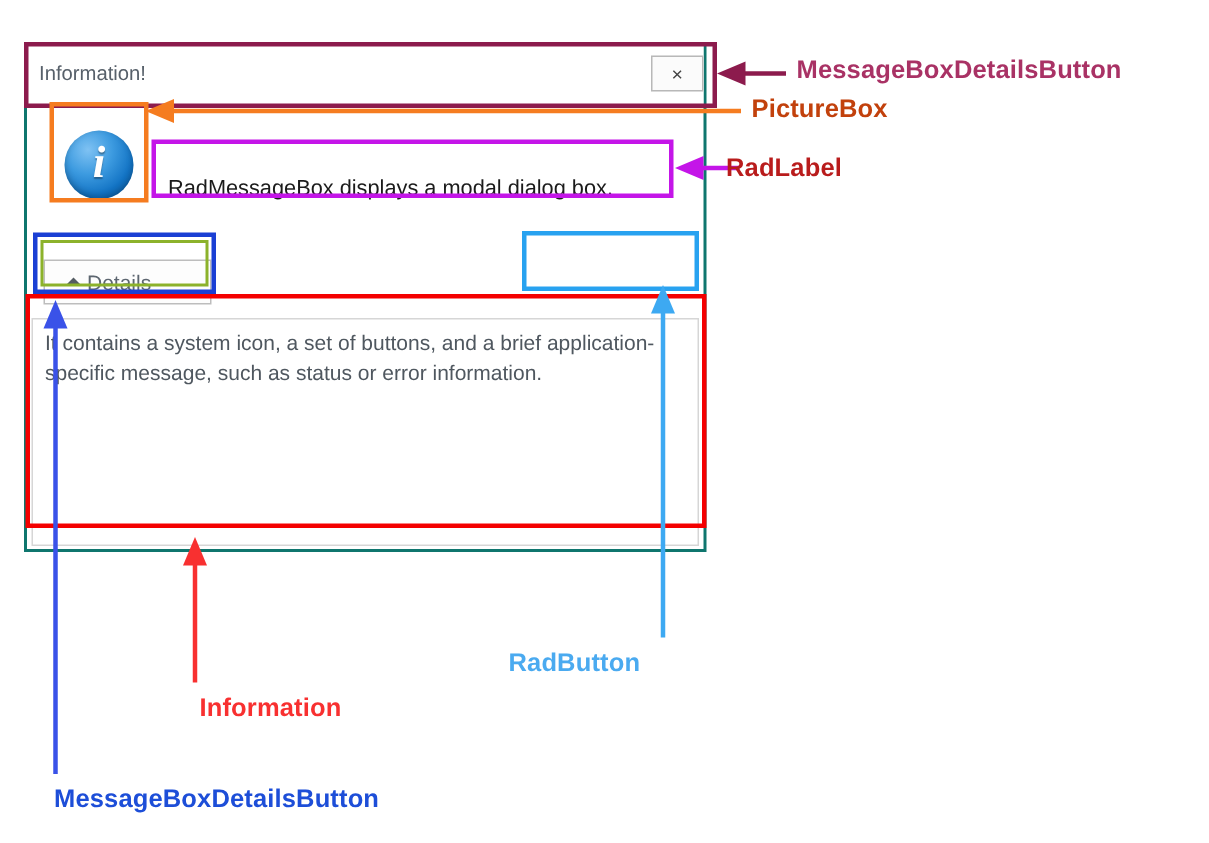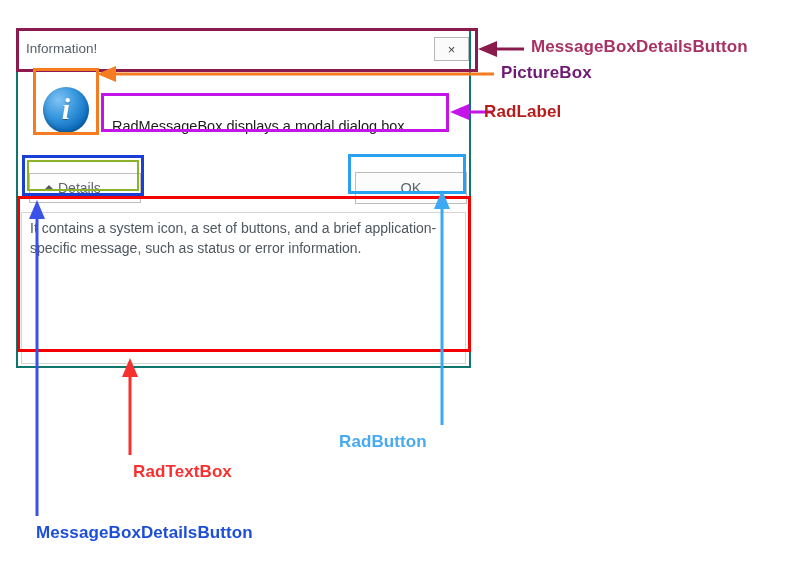--- a/index.html
+++ b/index.html
@@ -197,21 +197,21 @@
     pointer-events: none;
   }
   .anno-text {
     position: absolute;
     font-size: 17px;
     font-weight: bold;
     white-space: nowrap;
     letter-spacing: 0.1px;
   }
   #txt-titlebar  { left: 531px; top: 37px;  color: #a93265; }
-  #txt-picturebox{ left: 501px; top: 63px;  color: #701a75; }
+  #txt-picturebox{ left: 501px; top: 63px;  color: #c2410c; }
   #txt-label     { left: 484px; top: 102px; color: #b91c1c; }
   #txt-radbutton { left: 339px; top: 432px; color: #4aaaf0; }
   #txt-radtextbox{ left: 133px; top: 462px; color: #f83030; }
   #txt-detailsbtn{ left: 36px;  top: 523px; color: #1d4ed8; }
 </style>
 </head>
 <body>
 
 <div id="dialog">
 
@@ -226,21 +226,20 @@
     </div>
   </div>
 
   <div id="details-btn">
     <span id="details-arrow"></span>
     <span>Details</span>
   </div>
 
   <div id="msg-label">RadMessageBox displays a modal dialog box.</div>
 
-  <div id="ok-btn">OK</div>
 
   <div id="details-textbox">It contains a system icon, a set of buttons, and a brief application-specific message, such as status or error information.</div>
 </div>
 
 <div class="anno-box" id="anno-titlebar"></div>
 <div class="anno-box" id="anno-picturebox"></div>
 <div class="anno-box" id="anno-label"></div>
 <div class="anno-box" id="anno-details"></div>
 <div class="anno-box" id="anno-details-inner"></div>
 <div class="anno-box" id="anno-ok"></div>
@@ -264,14 +263,14 @@
   <polygon points="130,358 122,377 138,377" fill="#f83030"></polygon>
 
   <line x1="37" y1="516" x2="37" y2="216" stroke="#3a52e8" stroke-width="3"></line>
   <polygon points="37,200 29,219 45,219" fill="#3a52e8"></polygon>
 </svg>
 
 <div class="anno-text" id="txt-titlebar">MessageBoxDetailsButton</div>
 <div class="anno-text" id="txt-picturebox">PictureBox</div>
 <div class="anno-text" id="txt-label">RadLabel</div>
 <div class="anno-text" id="txt-radbutton">RadButton</div>
-<div class="anno-text" id="txt-radtextbox">RadTextBox</div>
+<div class="anno-text" id="txt-radtextbox">Information</div>
 <div class="anno-text" id="txt-detailsbtn">MessageBoxDetailsButton</div>
 
 </body></html>

